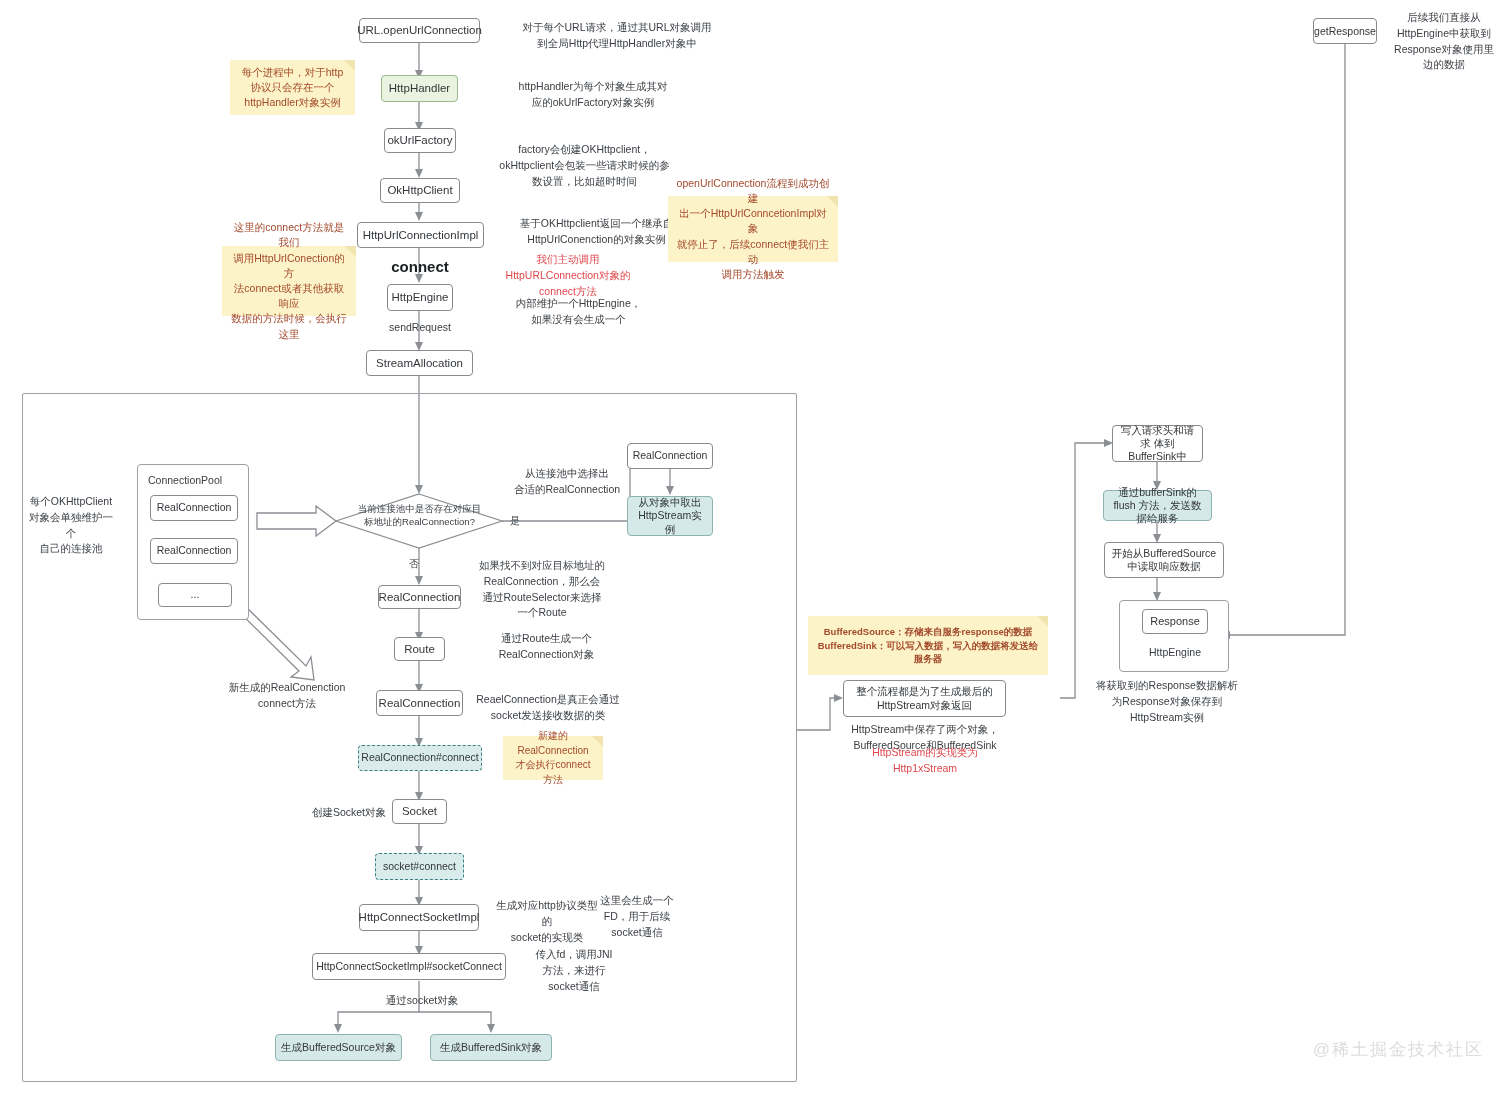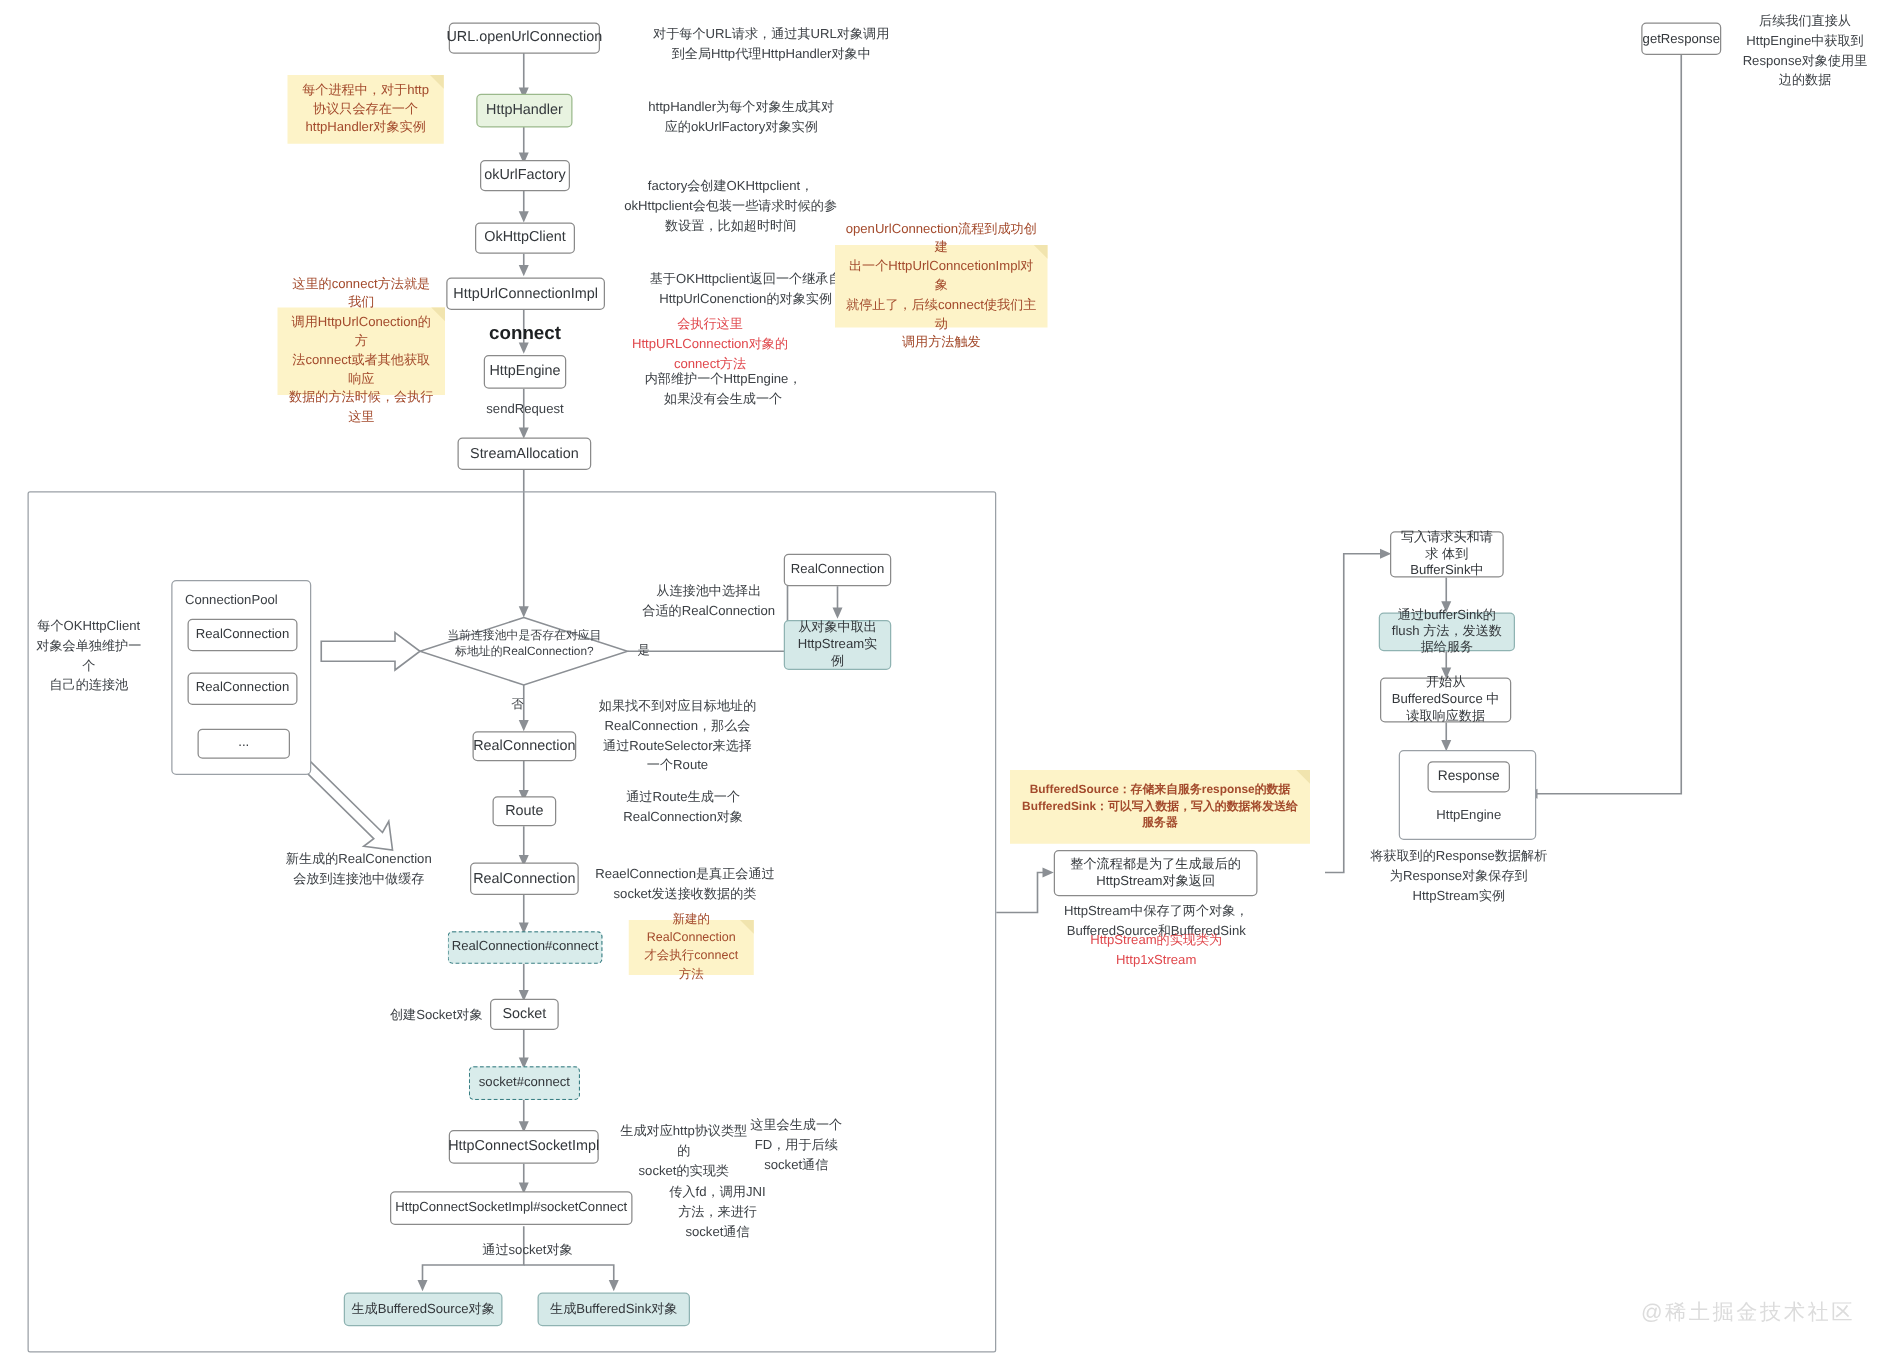--- a/index.html
+++ b/index.html
@@ -217,21 +217,21 @@
   <div class="lbl" style="left:477px; top:79px; width:232px; white-space:pre-line;">httpHandler为每个对象生成其对
 应的okUrlFactory对象实例</div>
 
   <div class="lbl" style="left:462px; top:142px; width:245px; white-space:pre-line;">factory会创建OKHttpclient，
 okHttpclient会包装一些请求时候的参
 数设置，比如超时时间</div>
 
   <div class="lbl" style="left:480px; top:216px; width:233px; white-space:pre-line;">基于OKHttpclient返回一个继承自
 HttpUrlConenction的对象实例</div>
 
-  <div class="lbl red" style="left:474px; top:252px; width:188px; white-space:pre-line;">会执行这里
+  <div class="lbl red" style="left:474px; top:252px; width:188px; white-space:pre-line;">我们主动调用
 HttpURLConnection对象的
 connect方法</div>
 
   <div class="lbl" style="left:487px; top:296px; width:183px; white-space:pre-line;">内部维护一个HttpEngine，
 如果没有会生成一个</div>
 
   <div class="note" style="left:222px; top:246px; width:134px; height:70px; white-space:pre-line;">
     <span class="fold"></span>
     <span>这里的connect方法就是我们
 调用HttpUrlConection的方
@@ -323,21 +323,21 @@
 方法，来进行
 socket通信</div>
 
   <div class="lbl" style="left:376px; top:993px; width:92px;">通过socket对象</div>
 
   <div class="node cyan" style="left:275px; top:1034px; width:127px; height:27px; font-size:10.5px;">生成BufferedSource对象</div>
 
   <div class="node cyan" style="left:430px; top:1034px; width:122px; height:27px; font-size:10.5px;">生成BufferedSink对象</div>
 
   <div class="lbl" style="left:222px; top:680px; width:130px; white-space:pre-line;">新生成的RealConenction
-会放到连接池中做缓存</div>
+connect方法</div>
 
   <div class="note" style="left:808px; top:616px; width:240px; height:59px; white-space:pre-line; font-size:9.5px;font-weight:bold;">
     <span class="fold"></span>
     <span>BufferedSource：存储来自服务response的数据
 BufferedSink：可以写入数据，写入的数据将发送给服务器</span>
   </div>
 
   <div class="node wrap" style="left:843px; top:680px; width:163px; height:37px; font-size:10.5px;">整个流程都是为了生成最后的
 HttpStream对象返回</div>
 
@@ -346,21 +346,21 @@
 
   <div class="lbl red" style="left:845px; top:745px; width:160px; white-space:pre-line;">HttpStream的实现类为
 Http1xStream</div>
 
   <div class="node wrap" style="left:1112px; top:425px; width:91px; height:37px; font-size:10.5px;">写入请求头和请求
 体到BufferSink中</div>
 
   <div class="node cyan wrap" style="left:1103px; top:490px; width:109px; height:31px; font-size:10.5px;">通过bufferSink的flush
 方法，发送数据给服务</div>
 
-  <div class="node wrap" style="left:1104px; top:542px; width:105px; height:36px; font-size:10.5px;">开始从BufferedSource
+  <div class="node wrap" style="left:1104px; top:542px; width:120px; height:36px; font-size:10.5px;">开始从BufferedSource
 中读取响应数据</div>
 
   <div class="pool-rect" style="left:1103px; top:600px; width:110px; height:72px;">
     <div class="node" style="left:22px; top:8px; width:66px; height:25px; font-size:11px;">Response</div>
     <div class="lbl" style="left:0px; top:44px; width:110px; position:absolute;">HttpEngine</div>
   </div>
 
   <div class="lbl" style="left:1092px; top:678px; width:150px; white-space:pre-line;">将获取到的Response数据解析
 为Response对象保存到
 HttpStream实例</div>

